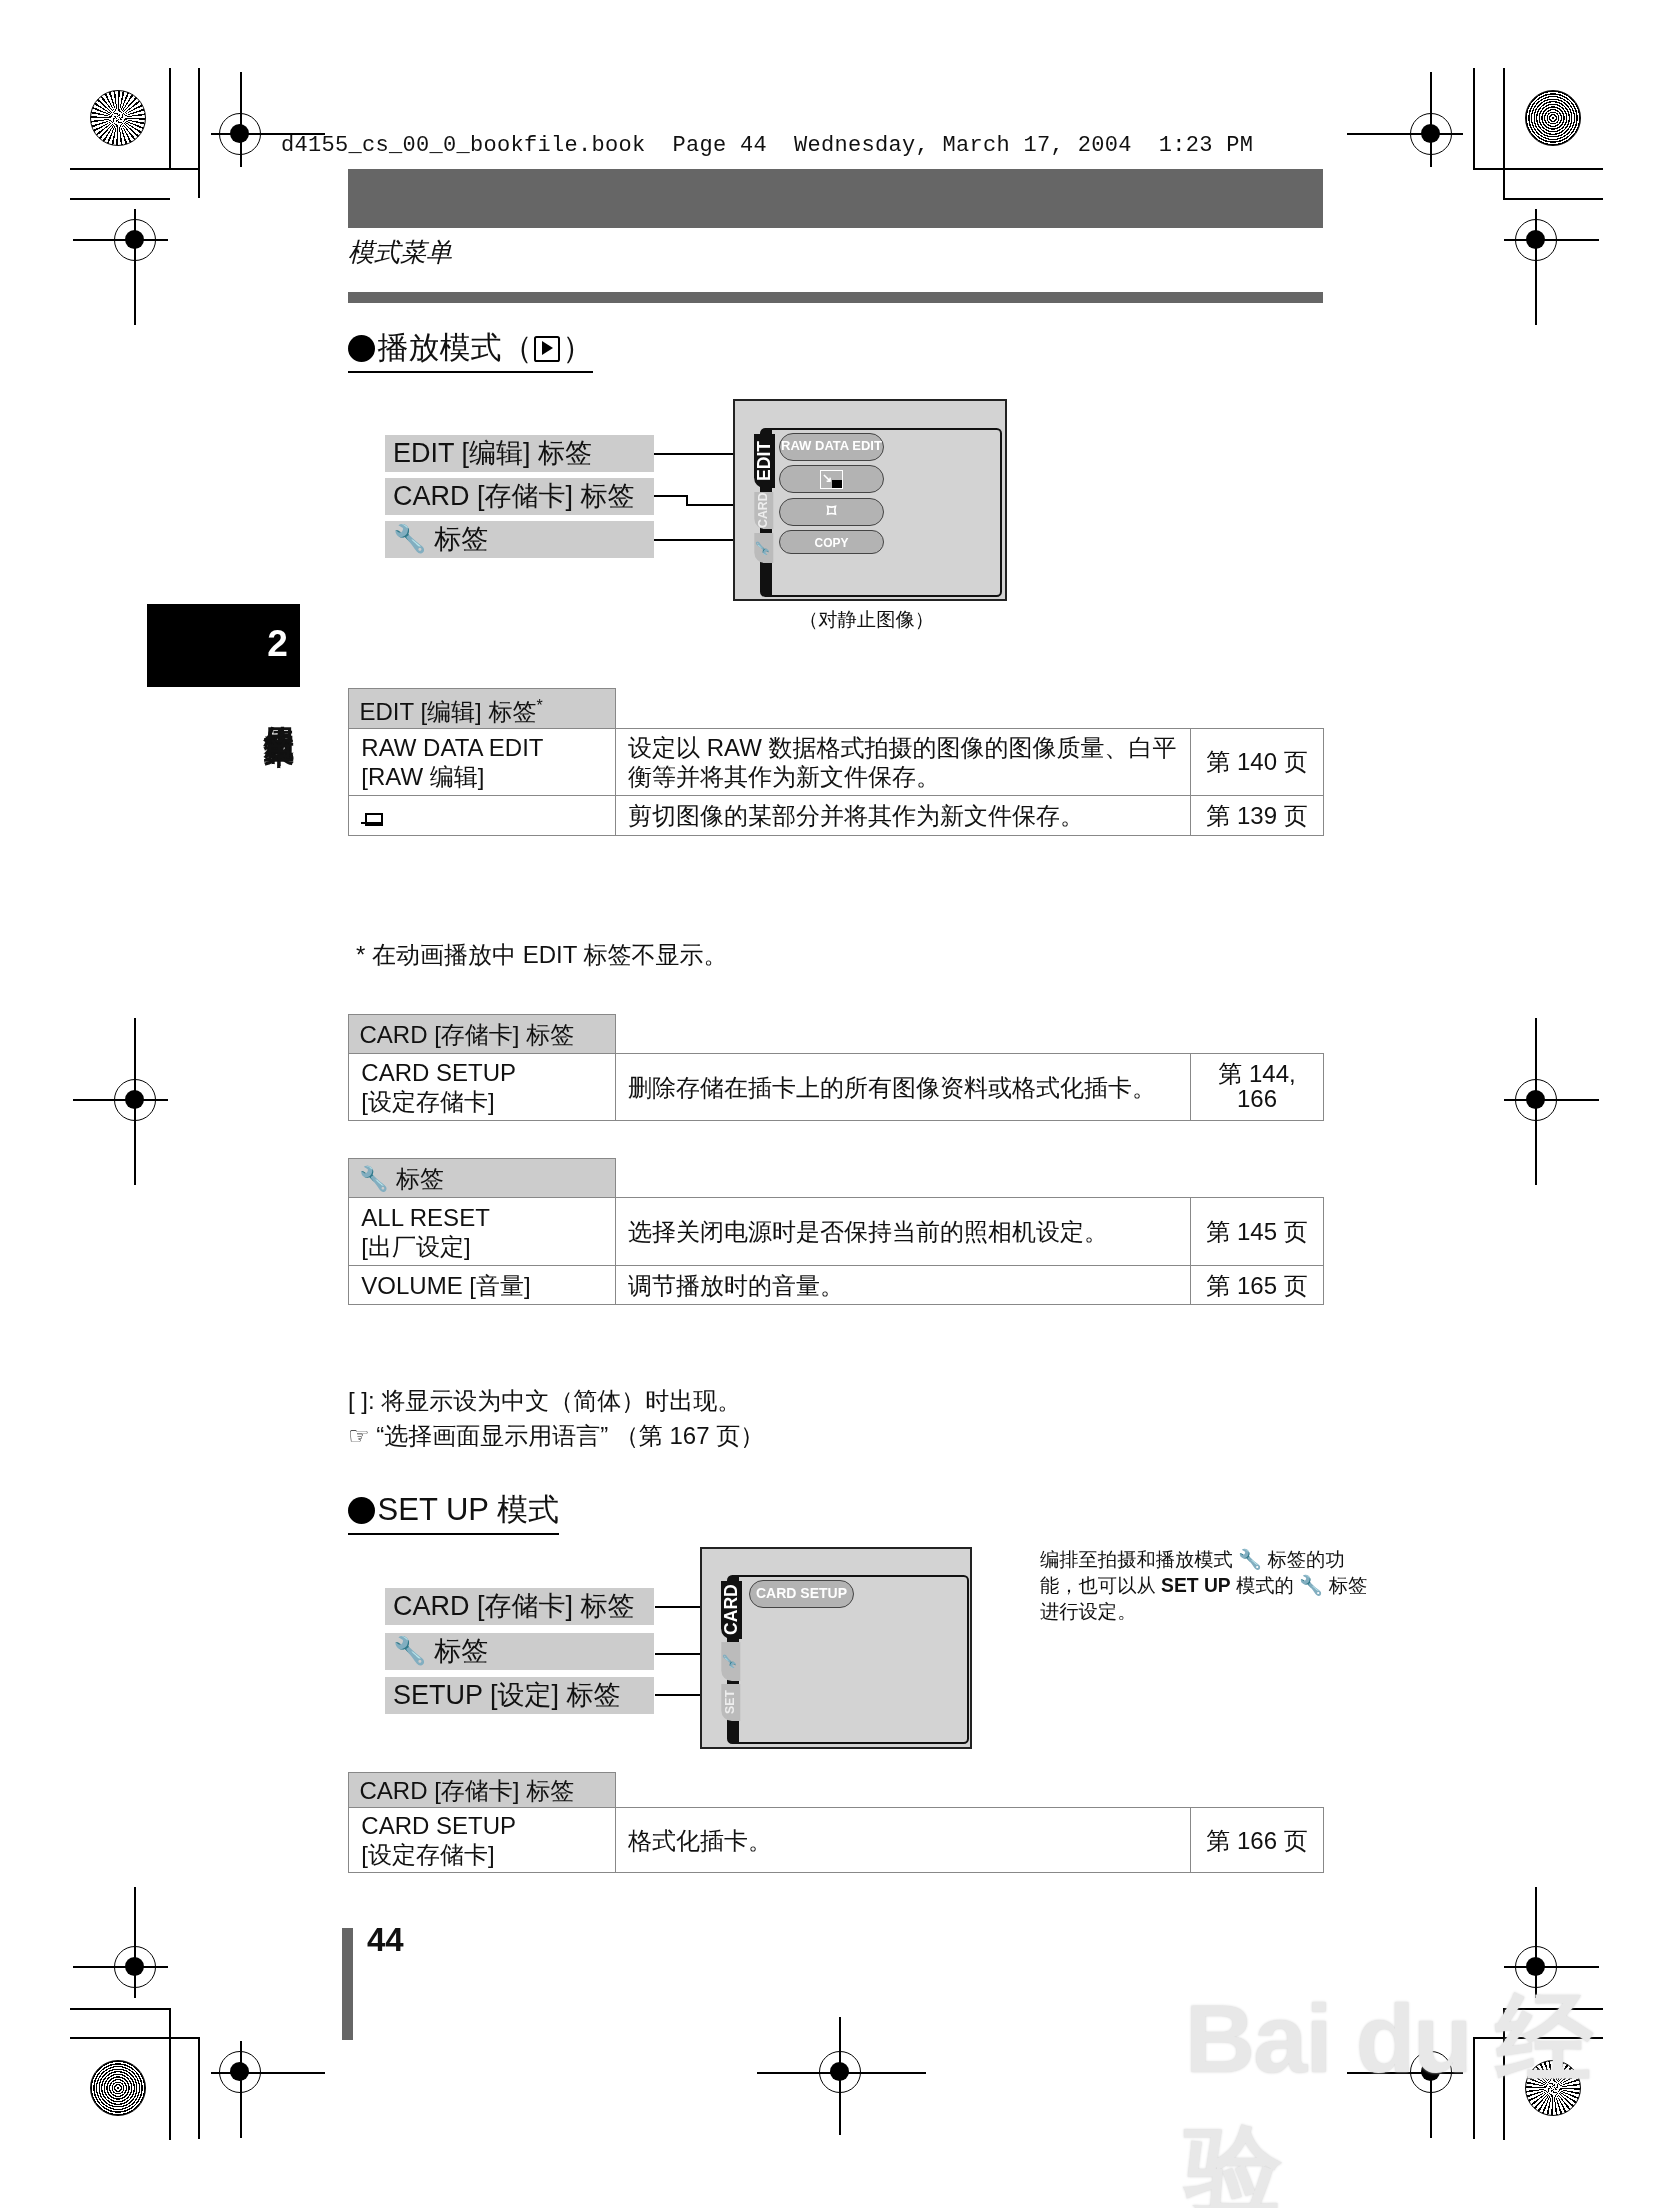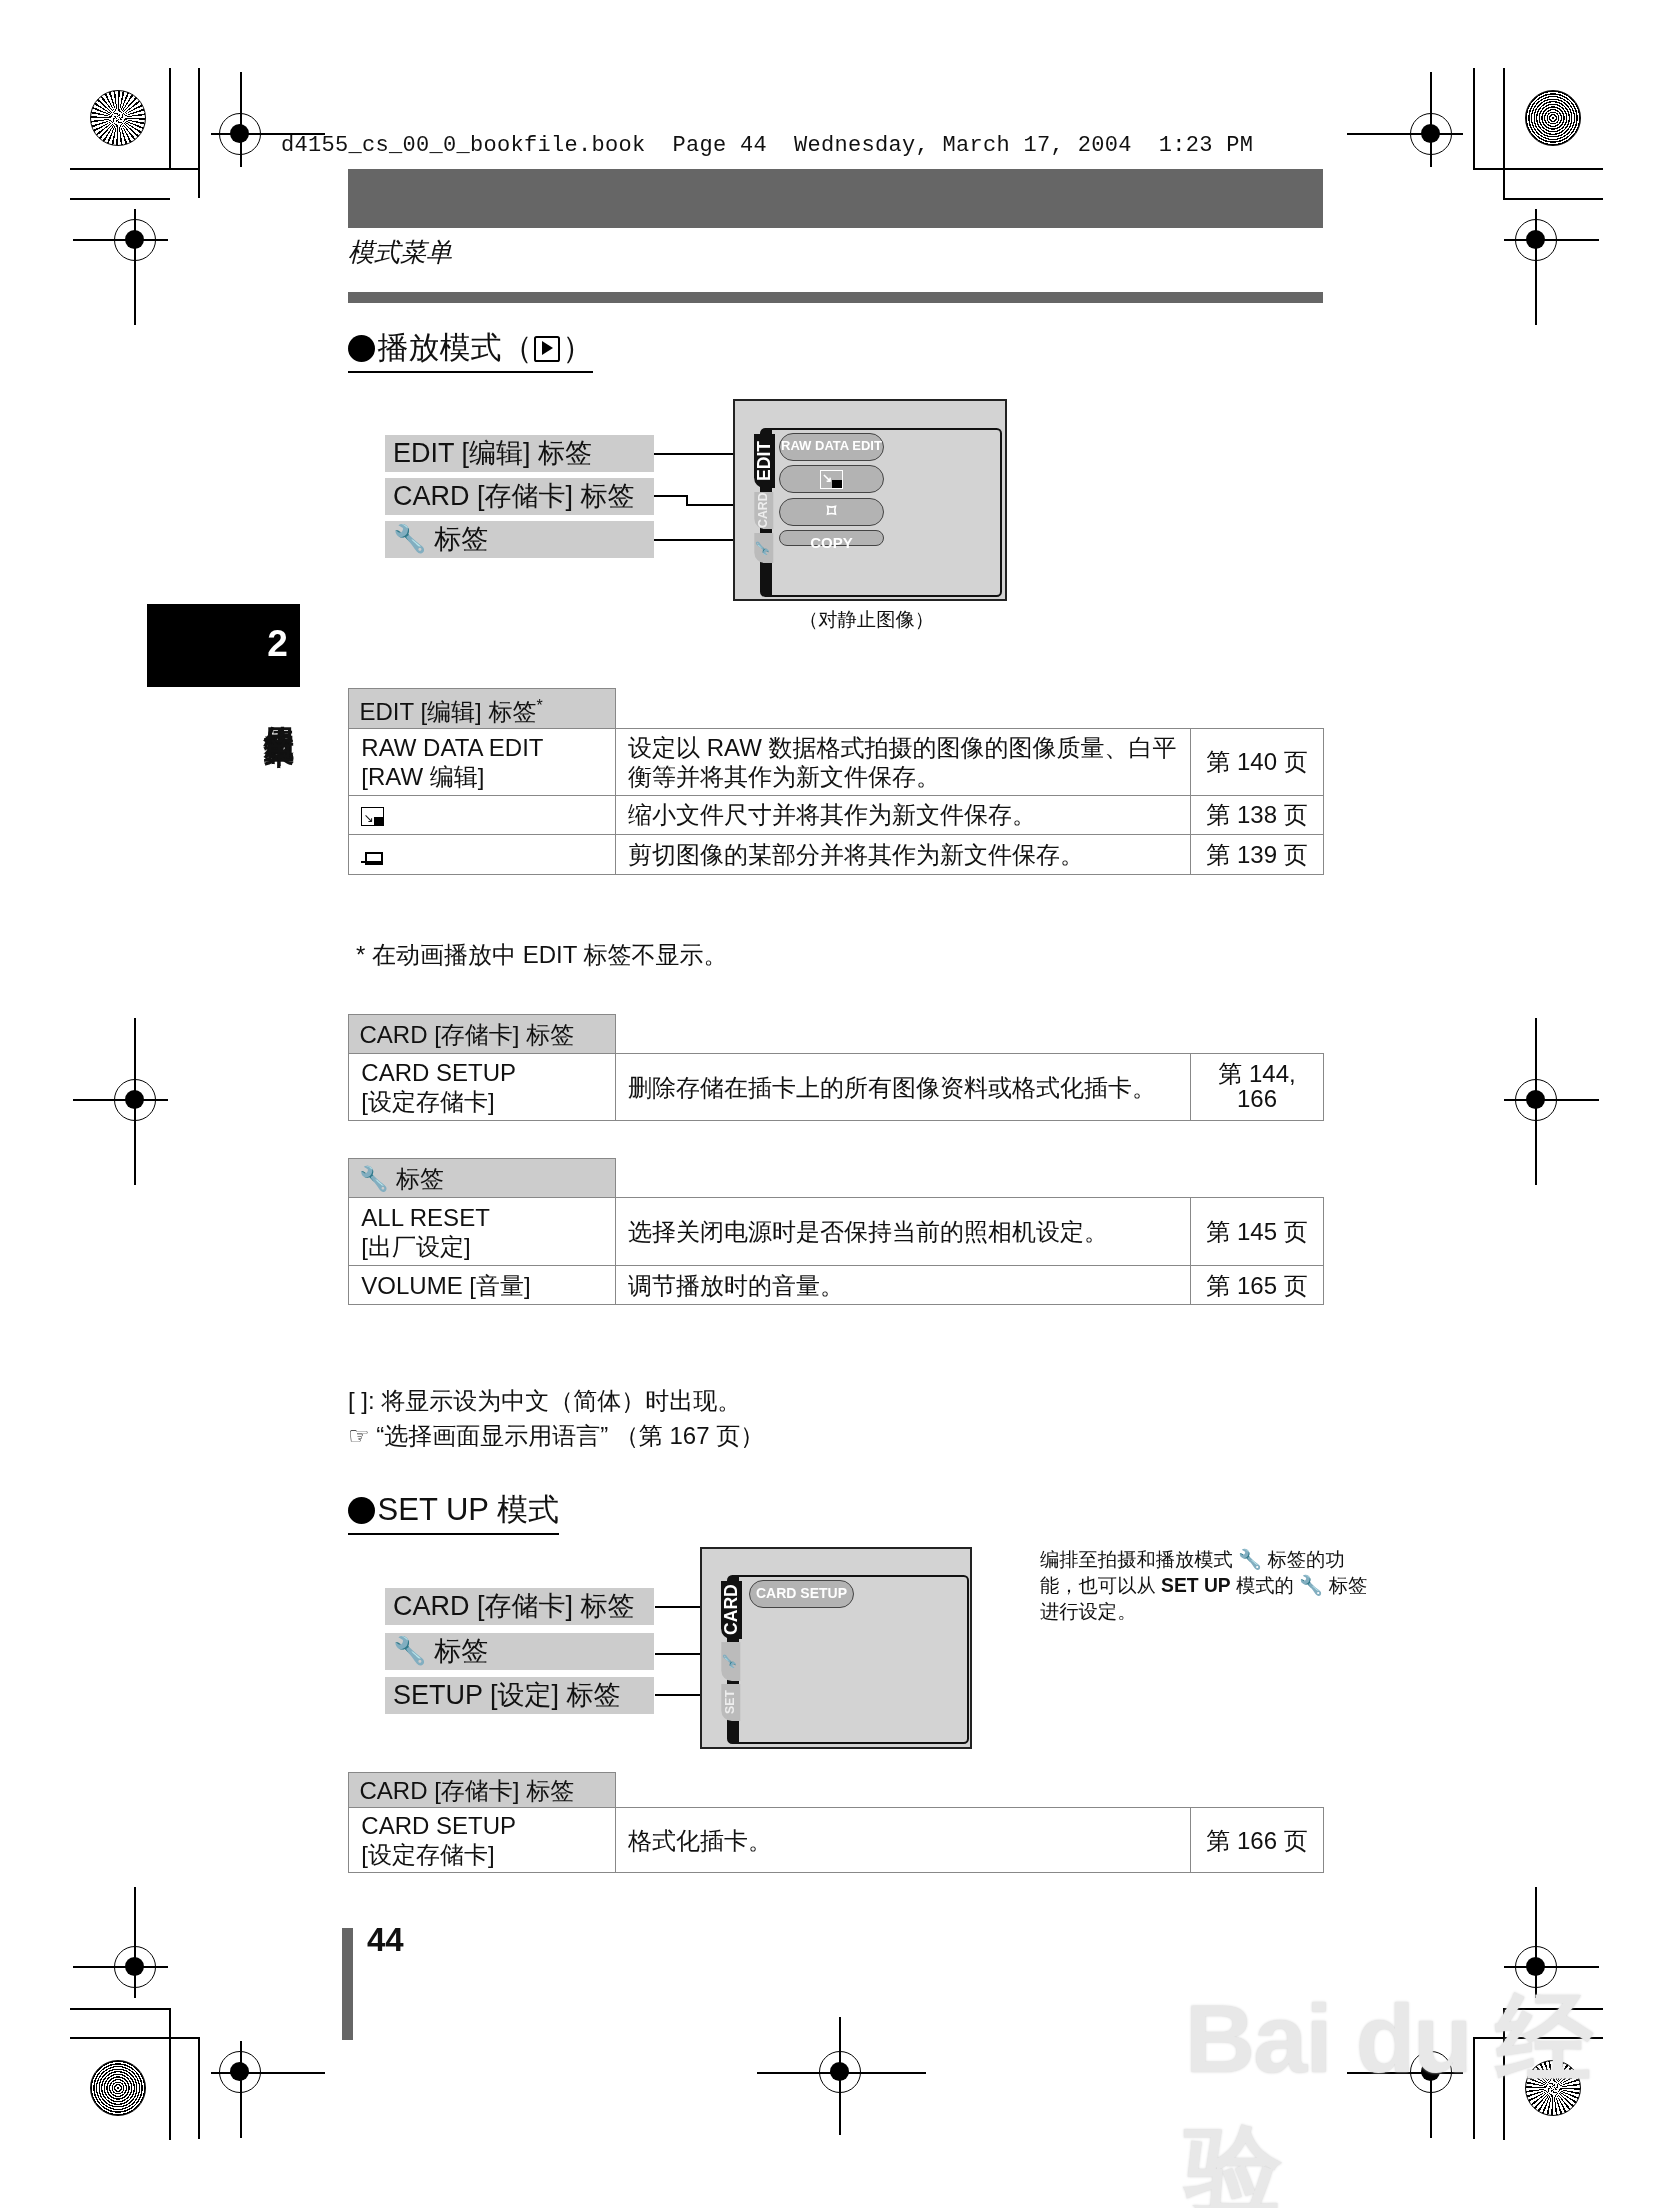--- a/index.html
+++ b/index.html
@@ -151,21 +151,21 @@
 <div class="screen" style="left:733px;top:399px;width:274px;height:202px;">
   <div class="screen-inner" style="left:24.6px;top:27px;width:242px;height:169px;"></div>
   <div class="vtab active" style="left:19.3px;top:33px;width:21px;height:54px;line-height:21px;">EDIT</div>
   <div class="vtab inactive" style="left:19.3px;top:91px;width:19.3px;height:37px;font-size:12.3px;line-height:19.3px;">CARD</div>
   <div class="vtab inactive" style="left:19.3px;top:132px;width:19.3px;height:30px;font-size:12.3px;line-height:19.3px;">🔧</div>
   <div class="pill" style="left:44px;top:32px;width:105px;height:28px;font-size:13px;line-height:24.6px;">RAW DATA EDIT</div>
   <div class="pill" style="left:44px;top:64px;width:105px;height:28px;line-height:24.6px;">
     <span class="icon-resize" style="border-color:#fff;background:#b3b3b3;"></span>
   </div>
   <div class="pill" style="left:44px;top:97px;width:105px;height:28px;font-size:17.6px;line-height:24.6px;">⌑</div>
-  <div class="pill" style="left:44px;top:129px;width:105px;height:16px;font-size:15px;line-height:24.6px;">COPY</div>
+  <div class="pill" style="left:44px;top:129px;width:105px;height:24px;font-size:12px;line-height:24.6px;">COPY</div>
 </div>
 <div class="caption" style="left:799px;top:606px;">（对静止图像）</div>
 
 <table class="menu" style="left:348px;top:688px;width:976px;">
   <colgroup>
       <col style="width:267px">
       <col style="width:576px">
       <col style="width:133px">
     </colgroup>
   <tbody>
@@ -174,25 +174,20 @@
     <td class="blank" colspan="2" style="border-top:none;border-right:none;"></td>
   </tr>
   <tr style="height:67px;">
     <td>
           <div>RAW DATA EDIT</div>
           <div>[RAW 编辑]</div>
         </td>
     <td>设定以 RAW 数据格式拍摄的图像的图像质量、白平衡等并将其作为新文件保存。</td>
     <td class="page">第 140 页</td>
   </tr>
-  <tr style="height:39px;">
-    <td><span class="icon-resize"></span></td>
-    <td>缩小文件尺寸并将其作为新文件保存。</td>
-    <td class="page">第 138 页</td>
-  </tr>
   <tr style="height:40px;">
     <td><span class="icon-crop"></span></td>
     <td>剪切图像的某部分并将其作为新文件保存。</td>
     <td class="page">第 139 页</td>
   </tr>
 </tbody>
   </table>
 <div class="note" style="left:356px;top:939px;">* 在动画播放中 EDIT 标签不显示。</div>
 
 <table class="menu" style="left:348px;top:1014px;width:976px;">

